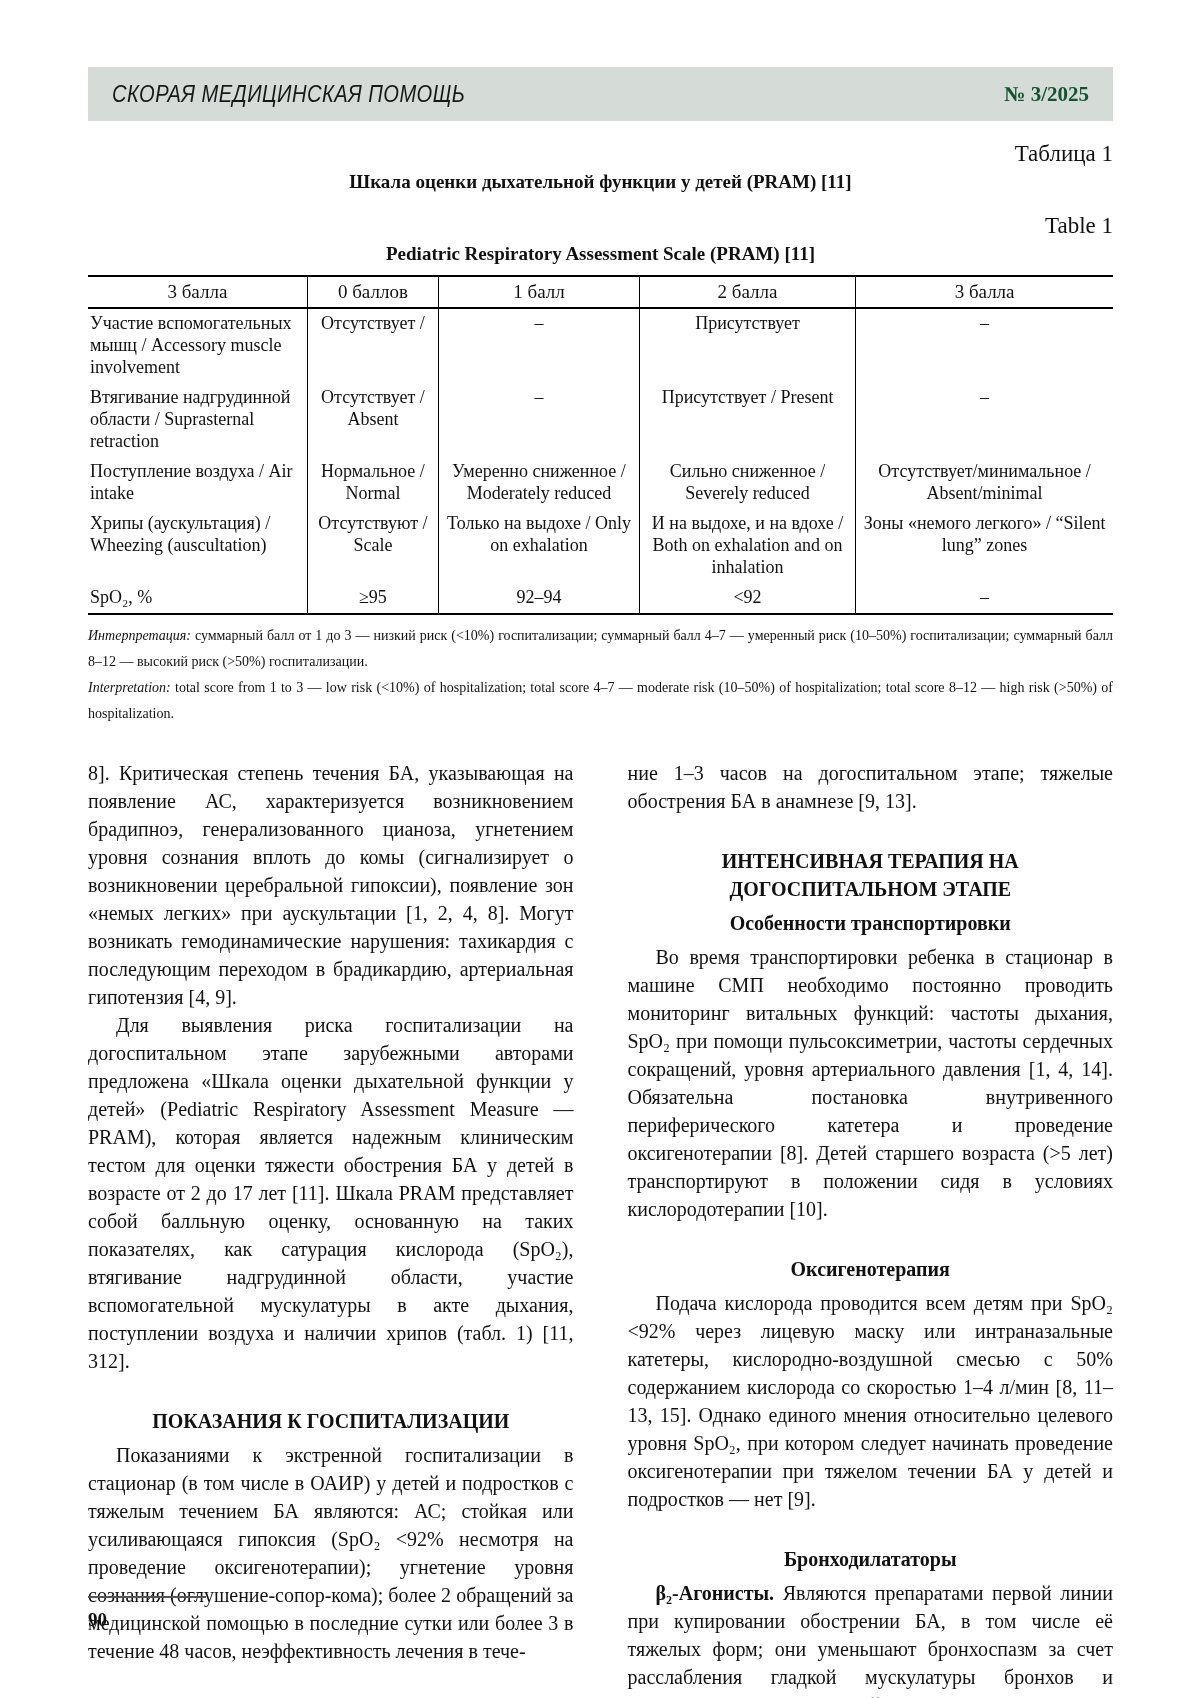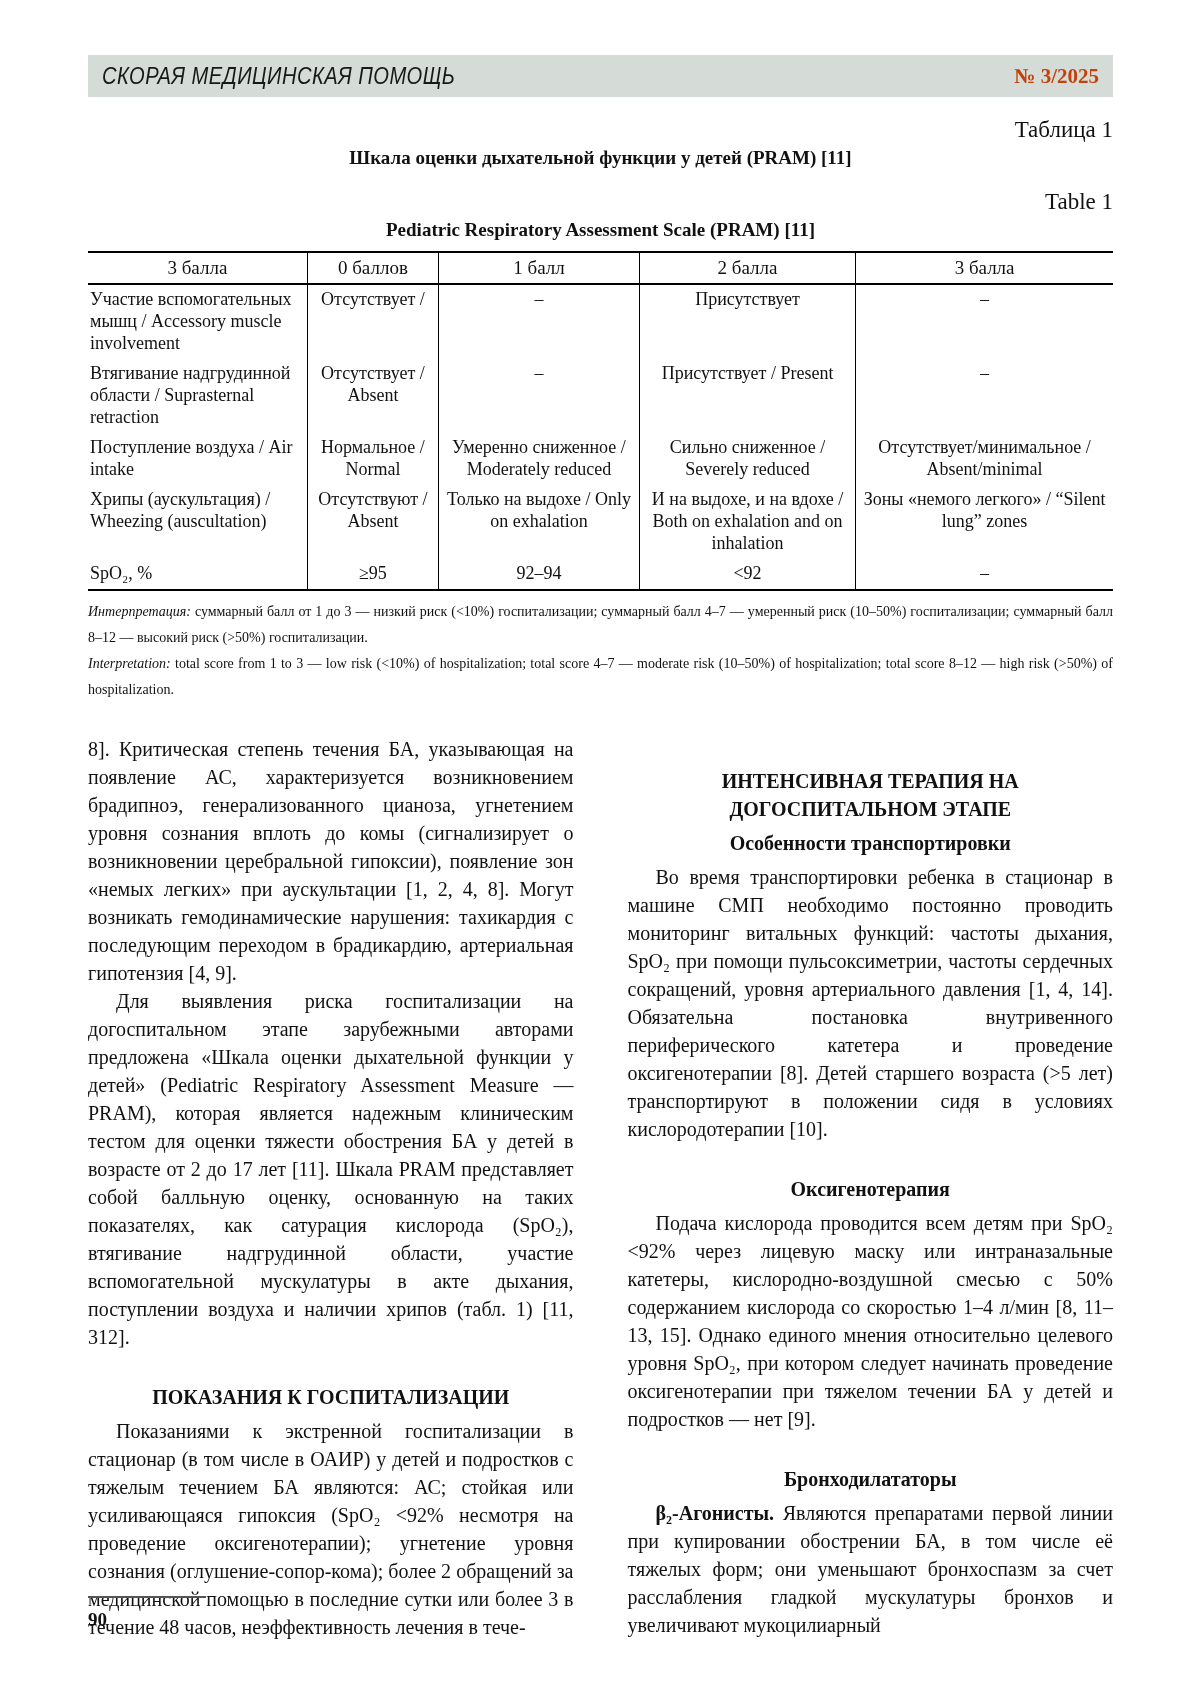--- a/index.html
+++ b/index.html
@@ -9,41 +9,42 @@
     color:#111111;
     font-family:"Liberation Serif","DejaVu Serif",serif;
     position:relative;
     overflow:hidden;
   }
   .page { position:absolute; left:0; top:0; width:1200px; height:1698px; }
   .content { position:absolute; left:88px; top:55px; width:1025px; }
 
   
   .journal-bar {
-    height:42px;
+    height:54px;
     display:flex; align-items:center; justify-content:space-between;
-    padding:0 14px;
+    padding:0 24px;
     box-sizing:border-box;
     background:#d5dbd6;
+    margin-top:12px;
   }
   .journal-title {
     font-family:"Liberation Sans","DejaVu Sans",sans-serif;
     font-style:italic;
     font-size:24px;
     letter-spacing:0.5px;
     transform:scaleX(0.84);
     transform-origin:left center;
     white-space:nowrap;
     color:#16181a;
   }
   .journal-issue {
     font-weight:bold;
     font-size:21px;
     white-space:nowrap;
-    color:#c2410c;
+    color:#14532d;
   }
 
   
   .tbl-label { text-align:right; font-size:23px; margin-top:20px; }
   .tbl-title { text-align:center; font-weight:bold; font-size:19px; margin-top:4px; }
   .tbl-title.en { margin-bottom:10px; }
 
   
   table.pram {
     width:100%;
@@ -161,21 +162,21 @@
         </tr>
         <tr>
           <td>Поступление воздуха / Air intake</td>
           <td>Нормальное / Normal</td>
           <td>Умеренно сниженное / Moderately reduced</td>
           <td>Сильно сниженное / Severely reduced</td>
           <td>Отсутствует/минимальное / Absent/minimal</td>
         </tr>
         <tr>
           <td>Хрипы (аускультация) / Wheezing (auscultation)</td>
-          <td>Отсутствуют / Absent</td>
+          <td>Отсутствуют / Scale</td>
           <td>Только на выдохе / Only on exhalation</td>
           <td>И на выдохе, и на вдохе / Both on exhalation and on inhalation</td>
           <td>Зоны «немого легкого» / “Silent lung” zones</td>
         </tr>
         <tr>
           <td>SpO₂, %</td>
           <td>≥95</td>
           <td>92–94</td>
           <td>&lt;92</td>
           <td>–</td>
@@ -189,20 +190,21 @@
     </div>
 
     <div class="columns">
       <div class="col">
         <p class="noindent">8]. Критическая степень течения БА, указывающая на появление АС, характеризуется возникновением брадипноэ, генерализованного цианоза, угнетением уровня сознания вплоть до комы (сигнализирует о возникновении церебральной гипоксии), появление зон «немых легких» при аускультации [1, 2, 4, 8]. Могут возникать гемодинамические нарушения: тахикардия с последующим переходом в брадикардию, артериальная гипотензия [4, 9].</p>
         <p>Для выявления риска госпитализации на догоспитальном этапе зарубежными авторами предложена «Шкала оценки дыхательной функции у детей» (Pediatric Respiratory Assessment Measure — PRAM), которая является надежным клиническим тестом для оценки тяжести обострения БА у детей в возрасте от 2 до 17 лет [11]. Шкала PRAM представляет собой балльную оценку, основанную на таких показателях, как сатурация кислорода (SpO₂), втягивание надгрудинной области, участие вспомогательной мускулатуры в акте дыхания, поступлении воздуха и наличии хрипов (табл. 1) [11, 312].</p>
         <p class="sec-heading">ПОКАЗАНИЯ К ГОСПИТАЛИЗАЦИИ</p>
         <p>Показаниями к экстренной госпитализации в стационар (в том числе в ОАИР) у детей и подростков с тяжелым течением БА являются: АС; стойкая или усиливающаяся гипоксия (SpO₂ &lt;92% несмотря на проведение оксигенотерапии); угнетение уровня сознания (оглушение-сопор-кома); более 2 обращений за медицинской помощью в последние сутки или более 3 в течение 48 часов, неэффективность лечения в тече-</p>
       </div>
       <div class="col">
+        <p class="noindent">ние 1–3 часов на догоспитальном этапе; тяжелые обострения БА в анамнезе [9, 13].</p>
         <p class="sec-heading">ИНТЕНСИВНАЯ ТЕРАПИЯ НА ДОГОСПИТАЛЬНОМ ЭТАПЕ</p>
         <p class="sub-heading">Особенности транспортировки</p>
         <p>Во время транспортировки ребенка в стационар в машине СМП необходимо постоянно проводить мониторинг витальных функций: частоты дыхания, SpO₂ при помощи пульсоксиметрии, частоты сердечных сокращений, уровня артериального давления [1, 4, 14]. Обязательна постановка внутривенного периферического катетера и проведение оксигенотерапии [8]. Детей старшего возраста (&gt;5 лет) транспортируют в положении сидя в условиях кислородотерапии [10].</p>
         <p class="sec-heading">Оксигенотерапия</p>
         <p>Подача кислорода проводится всем детям при SpO₂ &lt;92% через лицевую маску или интраназальные катетеры, кислородно-воздушной смесью с 50% содержанием кислорода со скоростью 1–4 л/мин [8, 11–13, 15]. Однако единого мнения относительно целевого уровня SpO₂, при котором следует начинать проведение оксигенотерапии при тяжелом течении БА у детей и подростков — нет [9].</p>
         <p class="sec-heading">Бронходилататоры</p>
         <p><span class="lead-bold">β₂-Агонисты.</span><span> Являются препаратами первой линии при купировании обострении БА, в том числе её тяжелых форм; они уменьшают бронхоспазм за счет расслабления гладкой мускулатуры бронхов и увеличивают мукоцилиарный</span></p>
       </div>
     </div>
 

